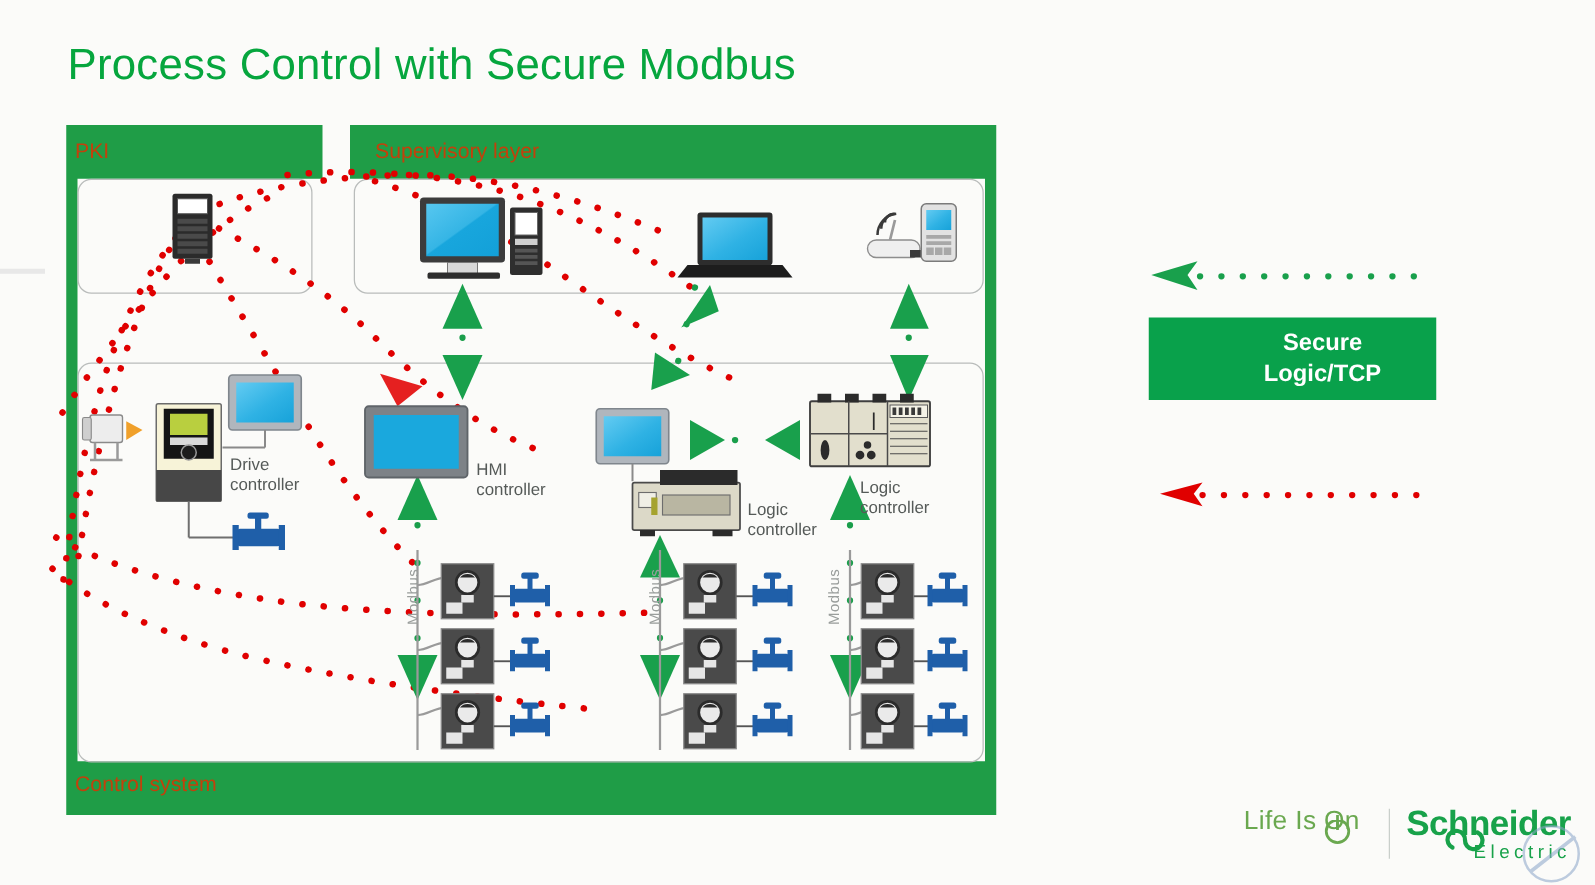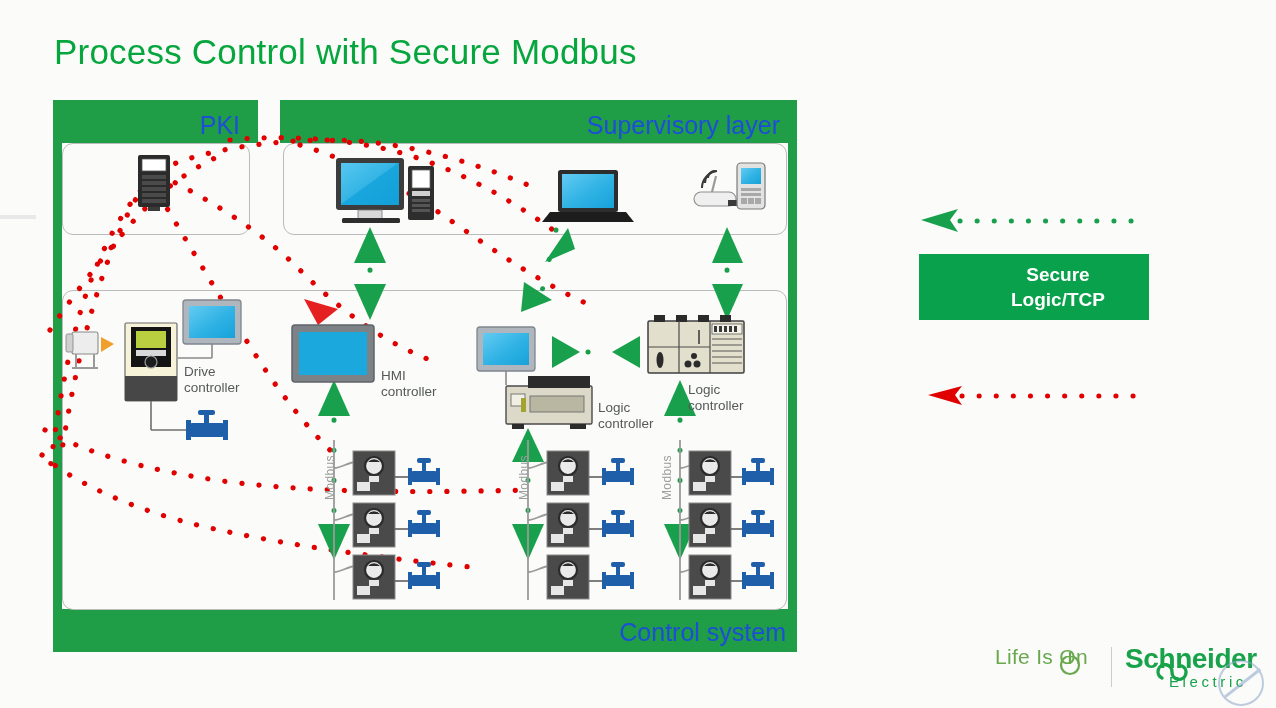--- a/index.html
+++ b/index.html
@@ -24,22 +24,22 @@
     width: 744px; height: 552px;
     background: #1f9d47;
     border: 0;
   }
   .frame-inner {
     position: absolute; left: 9px; top: 43px;
     width: 726px; height: 466px;
     background: #fbfbf9;
   }
   .band-label {
-    position: absolute; color: #1d4ed8; font-size: 25px;
-    white-space: nowrap; text-align: right;
+    position: absolute; color: #c2410c; font-size: 17px;
+    white-space: nowrap; text-align: left;
   }
   .band-top-pki   { left: 60px;  top: 111px; width: 180px; }
   .band-top-sup   { left: 300px; top: 111px; width: 480px; }
   .band-bottom    { left: 60px;  top: 618px; width: 726px; }
 
   
   .band-notch {
     position: absolute; left: 258px; top: 100px;
     width: 22px; height: 48px; background: #fbfbf9;
   }
@@ -88,20 +88,21 @@
   .sch-wrap { position: absolute; left: 130px; top: 0px; }
   .sch-name {
     font-size: 28px; font-weight: bold; color: #18a24a;
     letter-spacing: -.4px; line-height: 28px;
     font-family: "Liberation Sans", sans-serif;
   }
   .sch-sub {
     font-size: 15px; color: #18a24a; letter-spacing: 3.6px;
     line-height: 17px; margin-left: 44px;
     font-family: "Liberation Sans", sans-serif;
+    text-align: right;
   }
   .watermark {
     position: absolute; left: 1218px; top: 660px;
     width: 46px; height: 46px; border-radius: 50%;
     border: 2.5px solid #8aa4c8; opacity: .55;
   }
   .watermark::after {
     content: ""; position: absolute; left: -1px; top: 20px;
     width: 46px; height: 2.5px; background: #8aa4c8;
     transform: rotate(-38deg);

